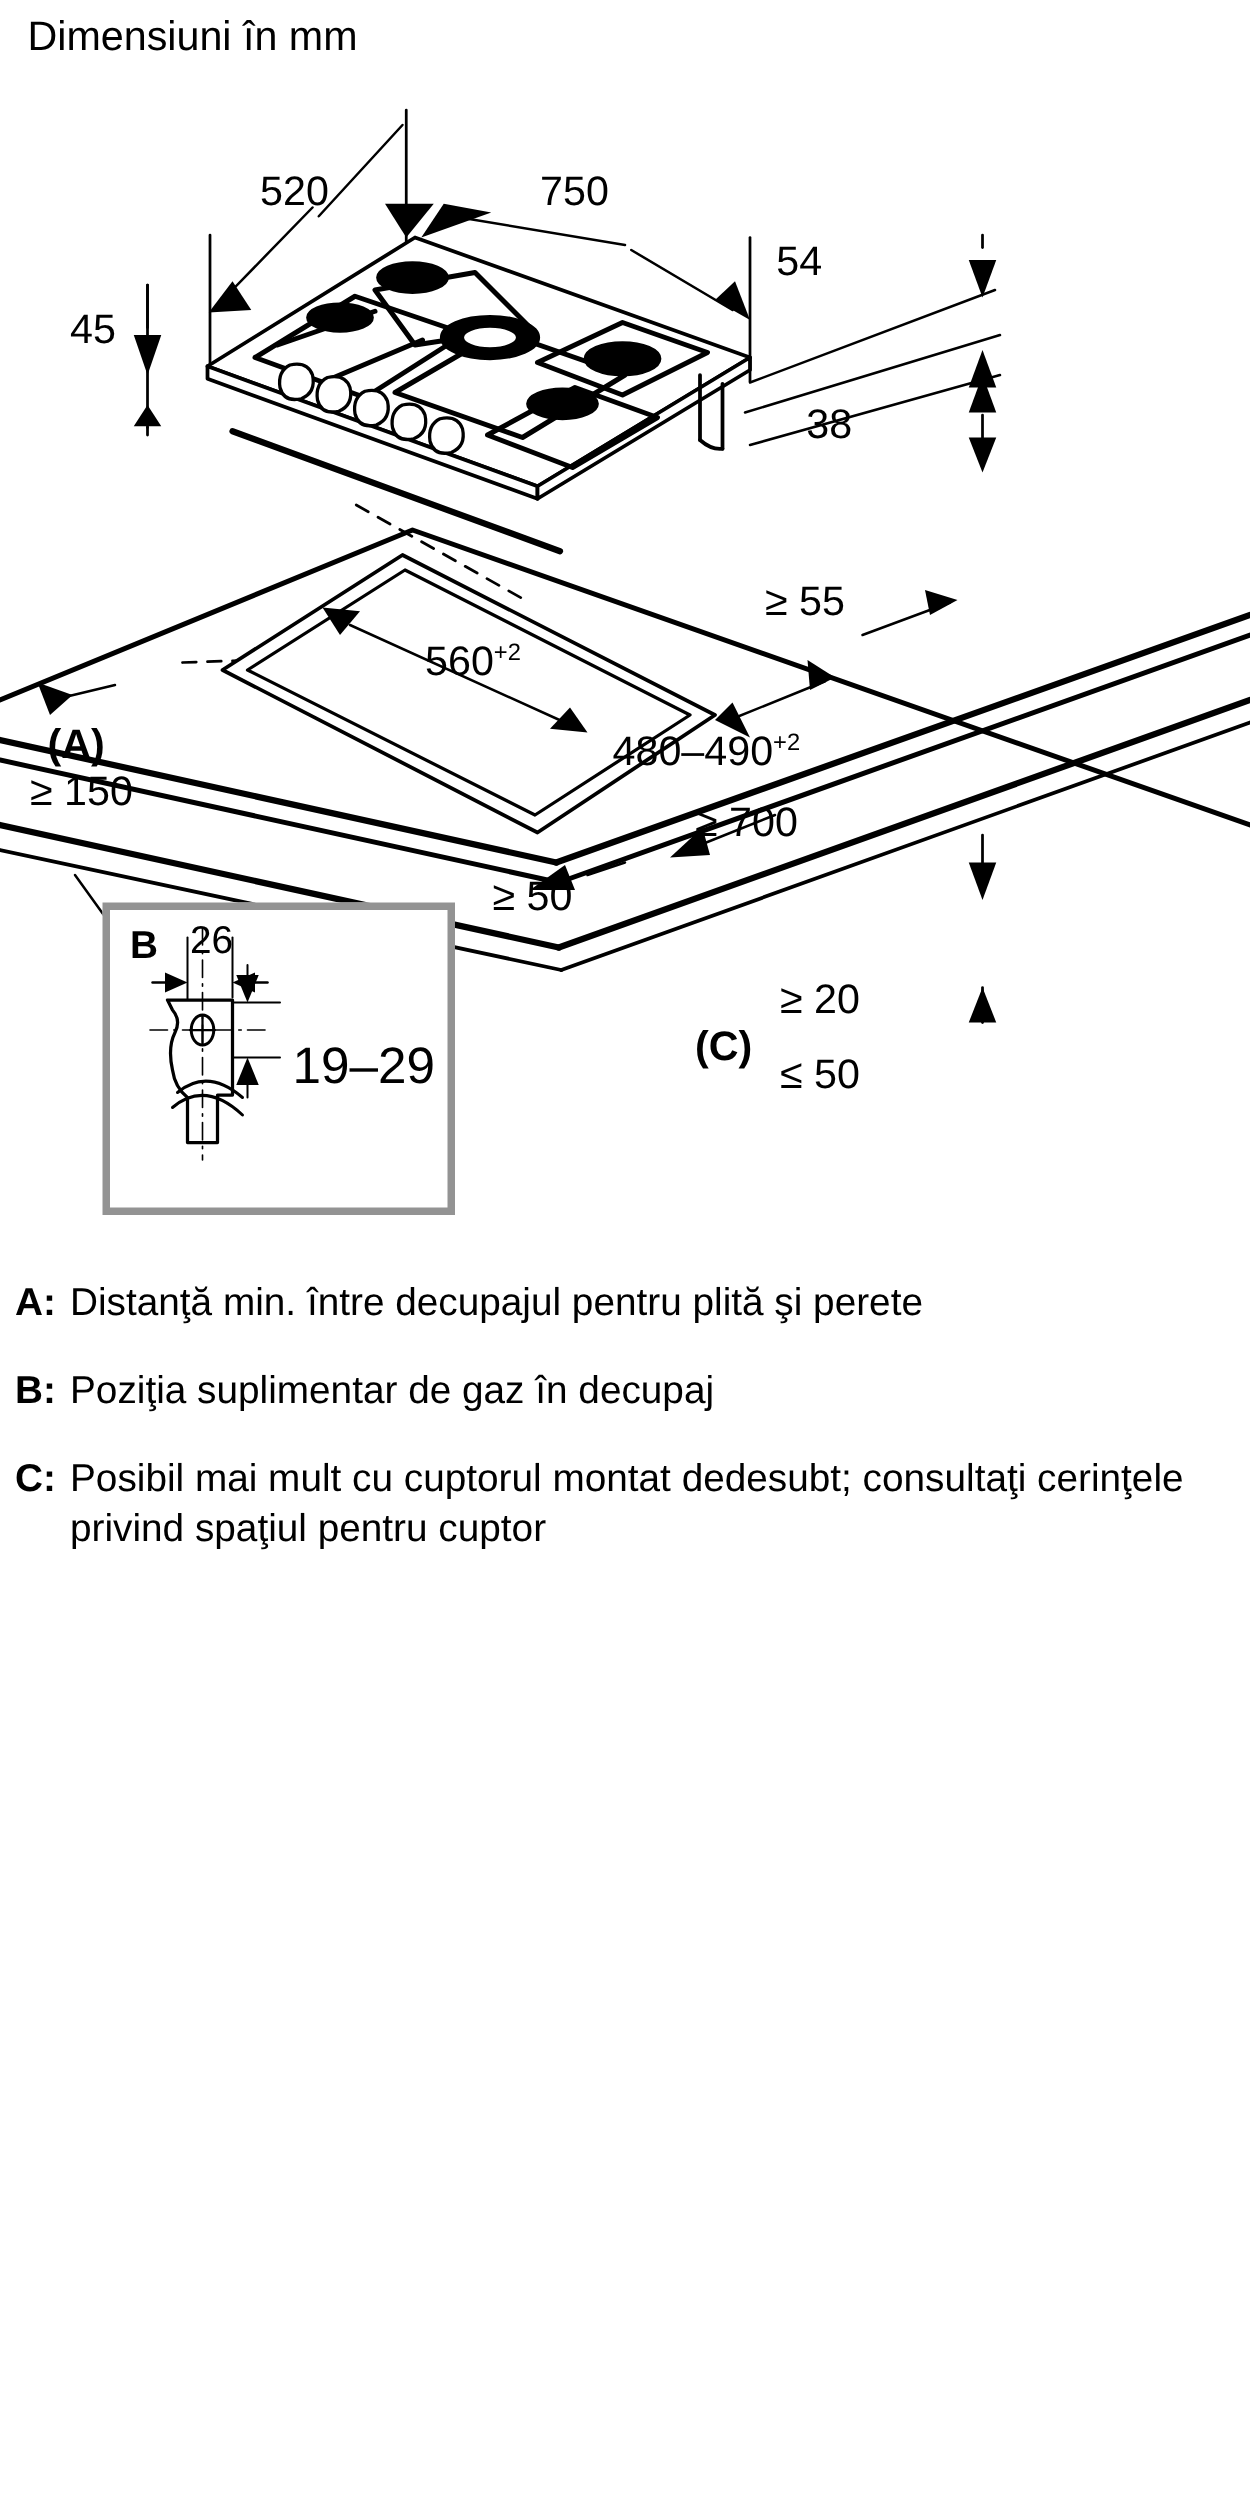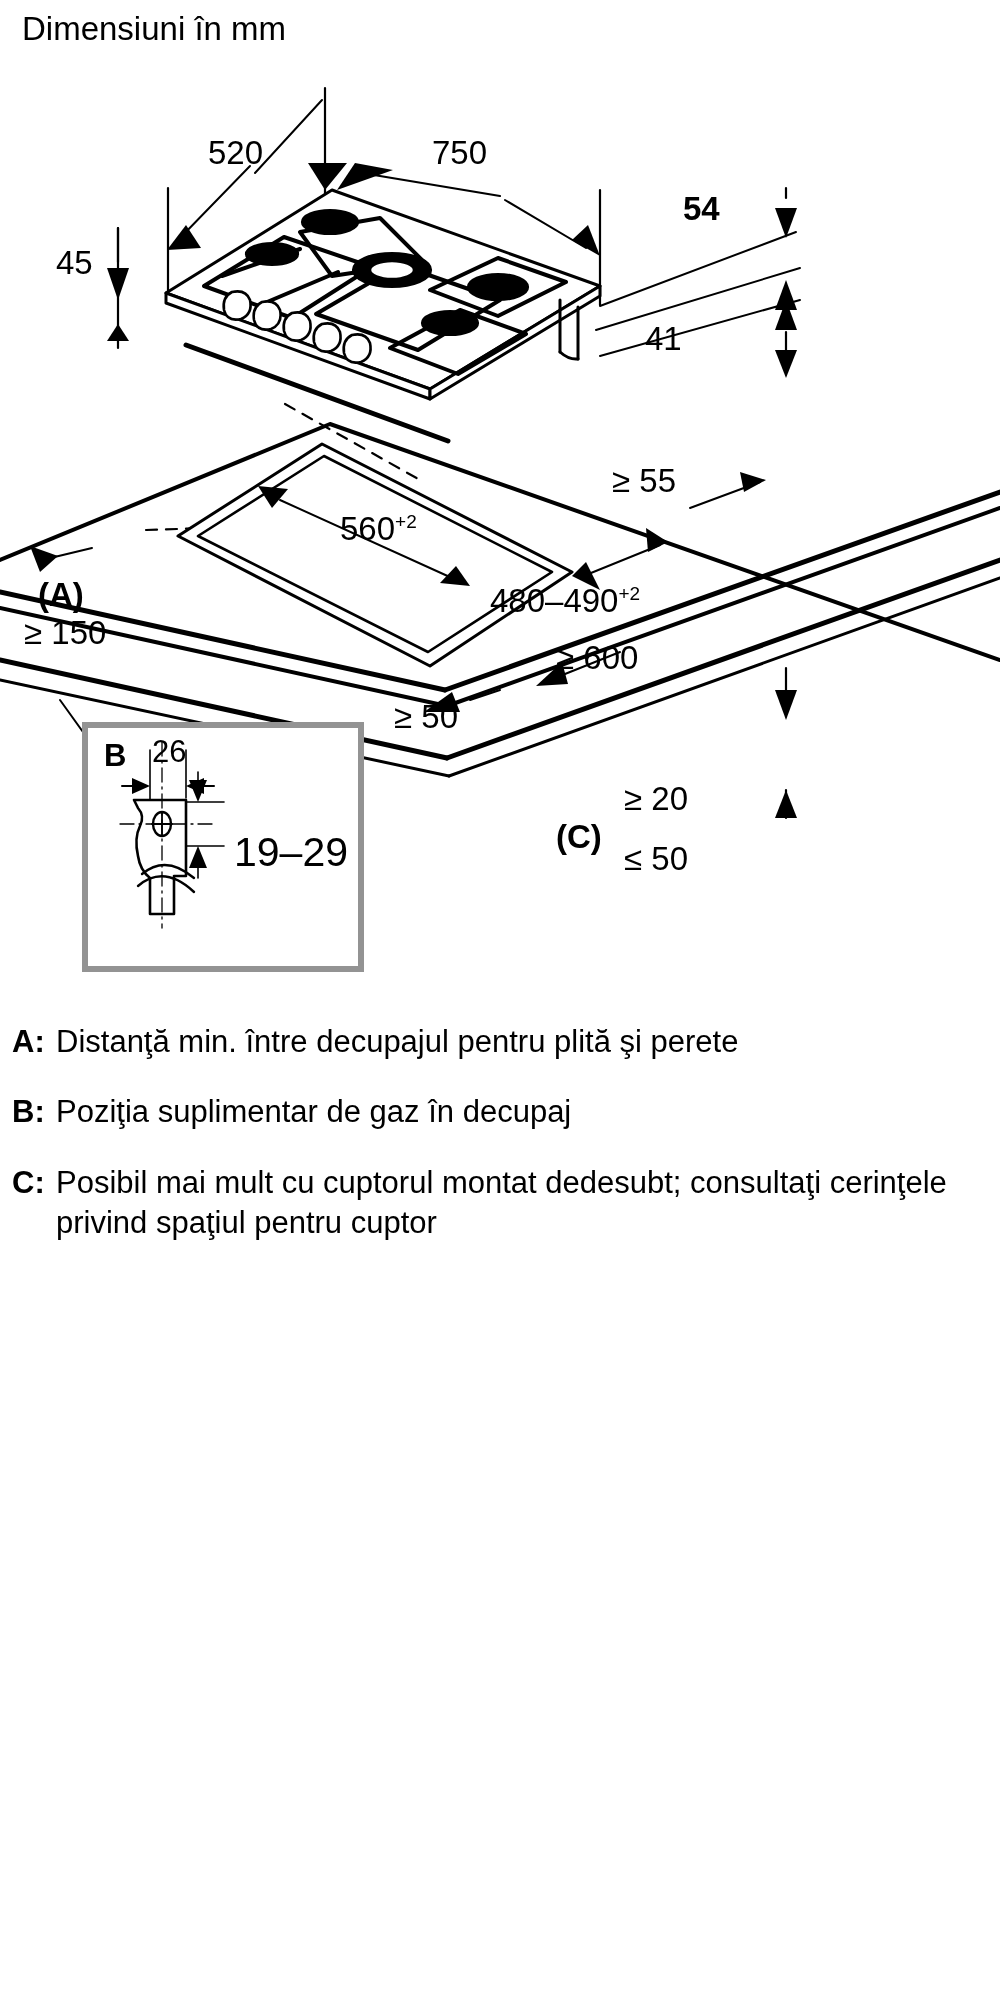--- a/index.html
+++ b/index.html
@@ -159,33 +159,33 @@
       <line x1="786" y1="668" x2="786" y2="700"></line>
       <polygon points="786,720 775,690 797,690" fill="#000" stroke="none"></polygon>
       <polygon points="786,790 775,818 797,818" fill="#000" stroke="none"></polygon>
       <line x1="786" y1="790" x2="786" y2="818"></line>
     </g>
   </svg>
 
   <div class="dim" style="left:208px;top:136px;">520</div>
   <div class="dim" style="left:432px;top:136px;">750</div>
   <div class="dim" style="left:56px;top:246px;">45</div>
-  <div class="dim" style="left:683px;top:192px;font-weight:bold;">54</div>
-  <div class="dim" style="left:645px;top:322px;">41</div>
+  <div class="dim" style="left:621px;top:192px;">54</div>
+  <div class="dim" style="left:645px;top:322px;">38</div>
 
   <div class="dim" style="left:340px;top:512px;">
     <span>560</span><sup>+2</sup>
   </div>
 
   <div class="dim" style="left:490px;top:584px;">
     <span>480–490</span><sup>+2</sup>
   </div>
 
   <div class="dim" style="left:612px;top:464px;">≥ 55</div>
-  <div class="dim" style="left:556px;top:641px;">≥ 600</div>
+  <div class="dim" style="left:556px;top:641px;">≥ 700</div>
   <div class="dim" style="left:394px;top:700px;">≥ 50</div>
 
   <div class="dim bold" style="left:38px;top:578px;">(A)</div>
   <div class="dim" style="left:24px;top:616px;">≥ 150</div>
 
   <div class="dim bold" style="left:556px;top:820px;">(C)</div>
   <div class="dim" style="left:624px;top:782px;">≥ 20</div>
   <div class="dim" style="left:624px;top:842px;">≤ 50</div>
 
   <div id="inset-b">

